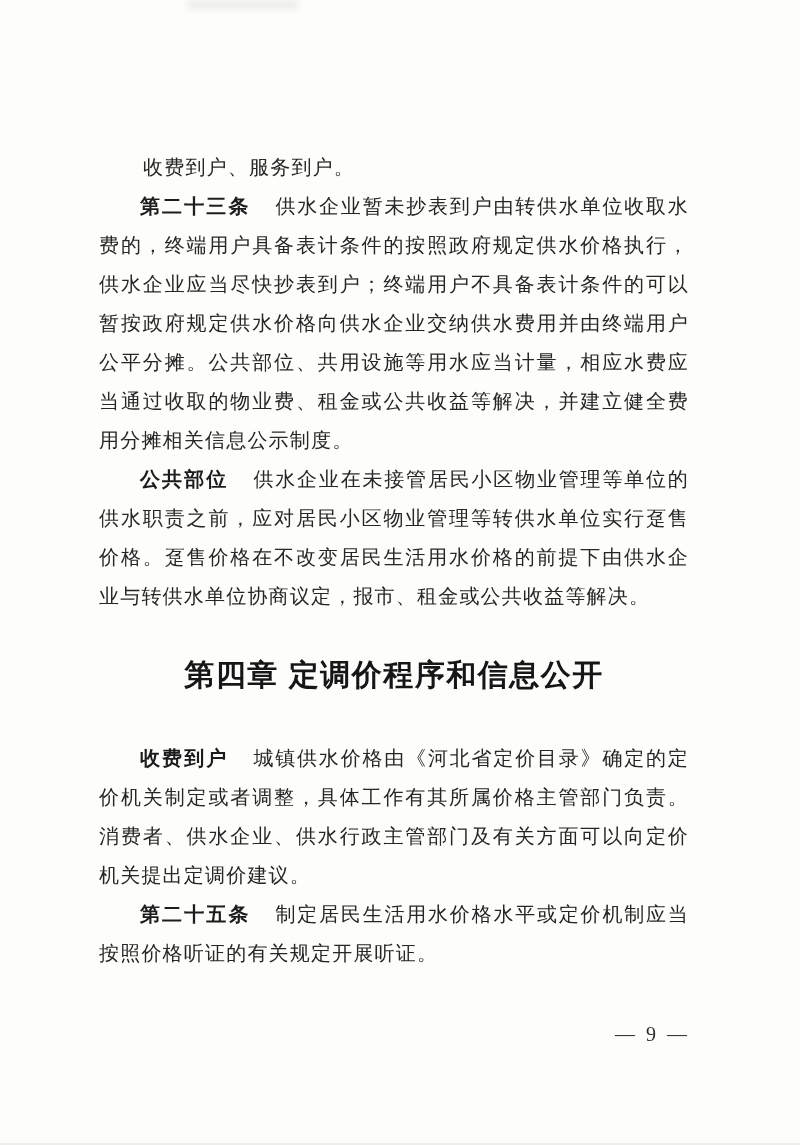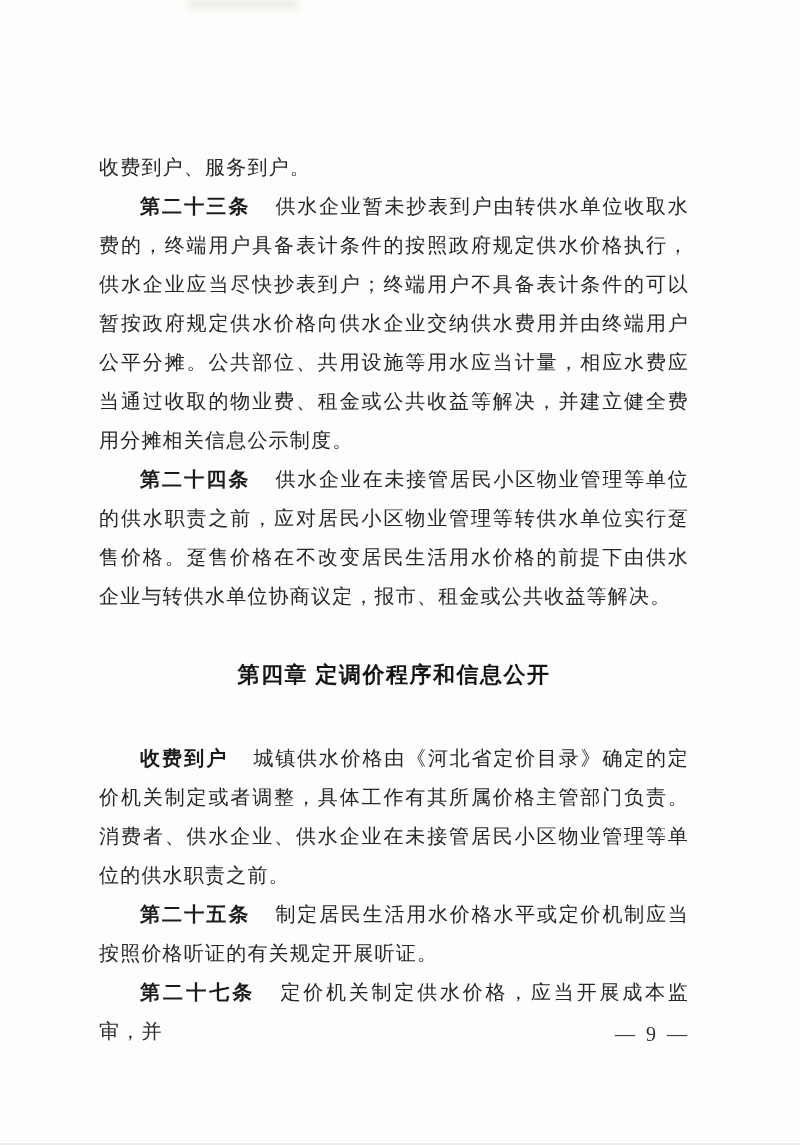--- a/index.html
+++ b/index.html
@@ -46,35 +46,36 @@
     letter-spacing: 1.2px;
     text-align: justify;
     text-justify: inter-character;
   }
   .para {
     margin: 0;
     text-indent: 41px;
   }
   .para.no-indent {
     text-indent: 0;
+    margin-left: 44px;
   }
   .lead {
     font-weight: bold;
     font-family: "Liberation Sans", "DejaVu Sans", sans-serif;
     letter-spacing: 1.5px;
     margin-right: 25px;
     color: #1c1c1c;
   }
   .chapter-heading {
     margin: 39px 0 45px 0;
     text-indent: 0;
     text-align: center;
     font-weight: bold;
     font-family: "Liberation Sans", "DejaVu Sans", sans-serif;
-    font-size: 22px;
+    font-size: 30px;
     letter-spacing: 1.5px;
     color: #161616;
   }
   .page-number {
     position: absolute;
     top: 1023px;
     left: 0;
     width: 690px;
     text-align: right;
     font-size: 20px;
@@ -88,29 +89,28 @@
 <div class="page">
 
   <div class="smudge-top"></div>
 
   <div class="content">
 
     <p class="para no-indent">收费到户、服务到户。</p>
 
     <p class="para"><span class="lead">第二十三条</span><span>供水企业暂未抄表到户由转供水单位收取水费的，终端用户具备表计条件的按照政府规定供水价格执行，供水企业应当尽快抄表到户；终端用户不具备表计条件的可以暂按政府规定供水价格向供水企业交纳供水费用并由终端用户公平分摊。公共部位、共用设施等用水应当计量，相应水费应当通过收取的物业费、租金或公共收益等解决，并建立健全费用分摊相关信息公示制度。</span></p>
 
-    <p class="para"><span class="lead">第二十四条</span><span>供水企业在未接管居民小区物业管理等单位的供水职责之前，应对居民小区物业管理等转供水单位实行趸售价格。趸售价格在不改变居民生活用水价格的前提下由供水企业与转供水单位协商议定，报市、租金或公共收益等解决。</span></p>
+    <p class="para"><span class="lead">公共部位</span><span>供水企业在未接管居民小区物业管理等单位的供水职责之前，应对居民小区物业管理等转供水单位实行趸售价格。趸售价格在不改变居民生活用水价格的前提下由供水企业与转供水单位协商议定，报市、租金或公共收益等解决。</span></p>
 
     <p class="para chapter-heading">第四章 定调价程序和信息公开</p>
 
-    <p class="para"><span class="lead">收费到户</span><span>城镇供水价格由《河北省定价目录》确定的定价机关制定或者调整，具体工作有其所属价格主管部门负责。消费者、供水企业、供水企业在未接管居民小区物业管理等单位的供水职责之前。</span></p>
+    <p class="para"><span class="lead">收费到户</span><span>城镇供水价格由《河北省定价目录》确定的定价机关制定或者调整，具体工作有其所属价格主管部门负责。消费者、供水企业、供水行政主管部门及有关方面可以向定价机关提出定调价建议。</span></p>
 
     <p class="para"><span class="lead">第二十五条</span><span>制定居民生活用水价格水平或定价机制应当按照价格听证的有关规定开展听证。</span></p>
 
-    <p class="para"><span class="lead">第二十七条</span><span>定价机关制定供水价格，应当开展成本监审，并</span></p>
 
   </div>
 
   <div class="page-number">— 9 —</div>
 
   <div class="edge-bottom"></div>
 
 </div>
 
 </body></html>

